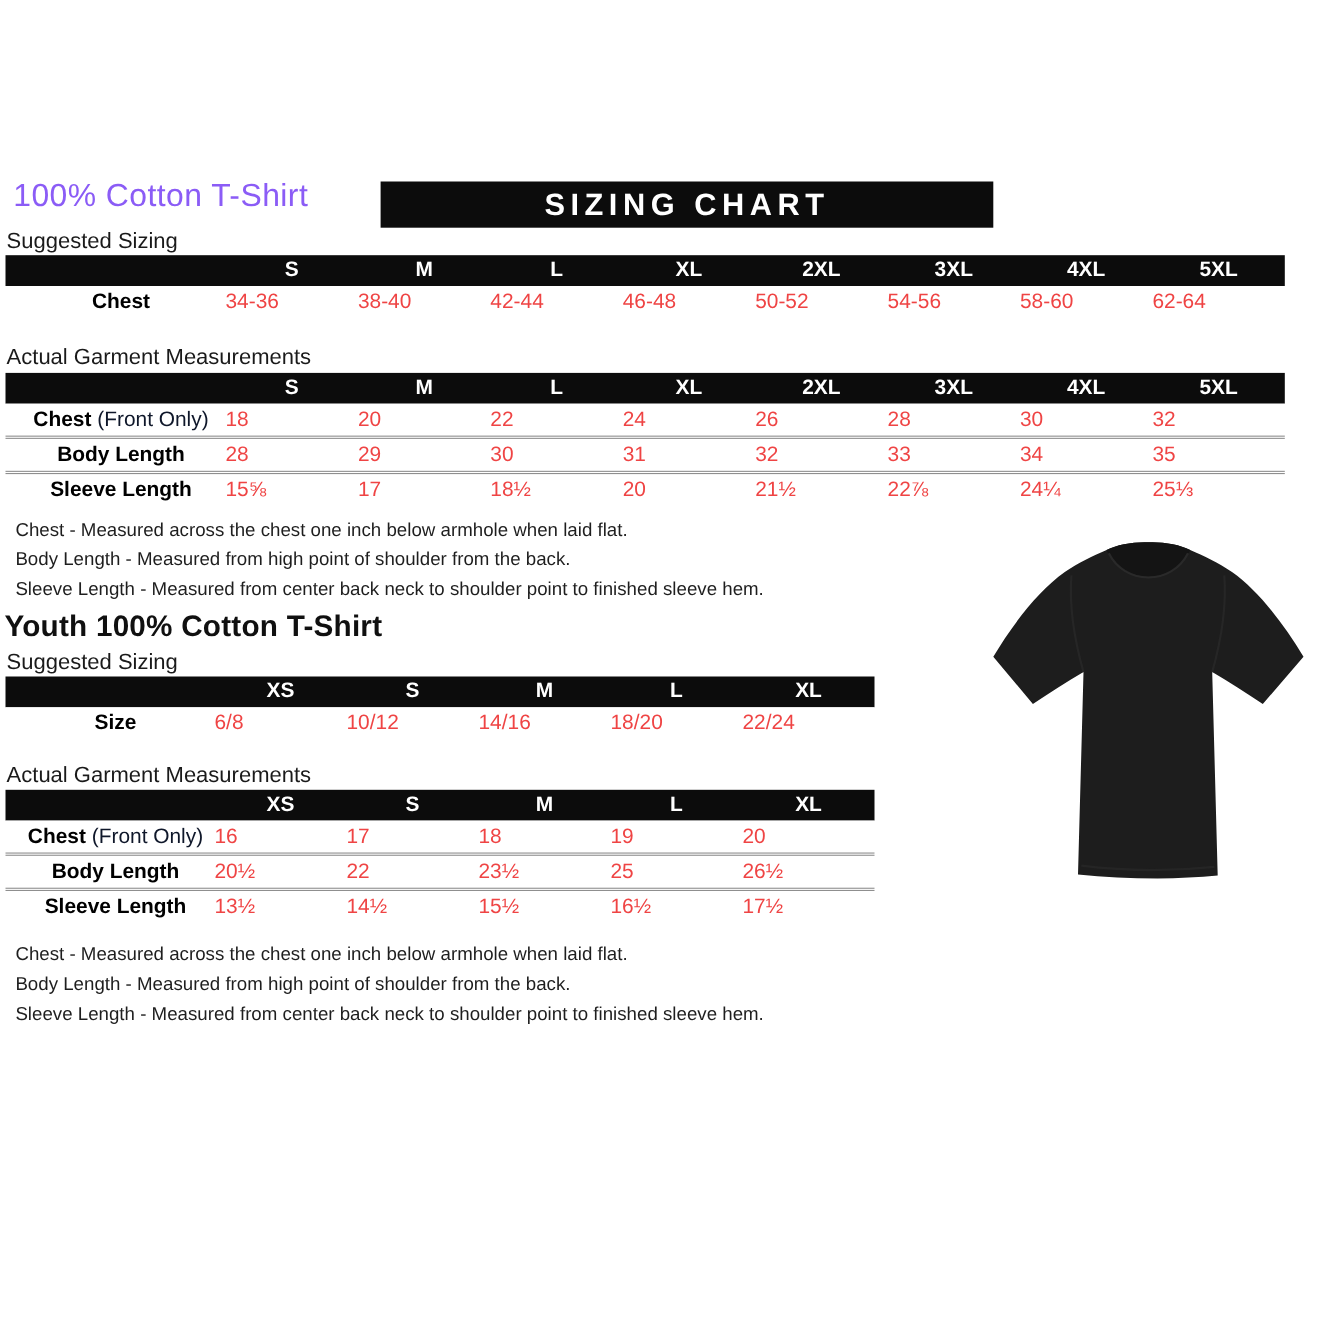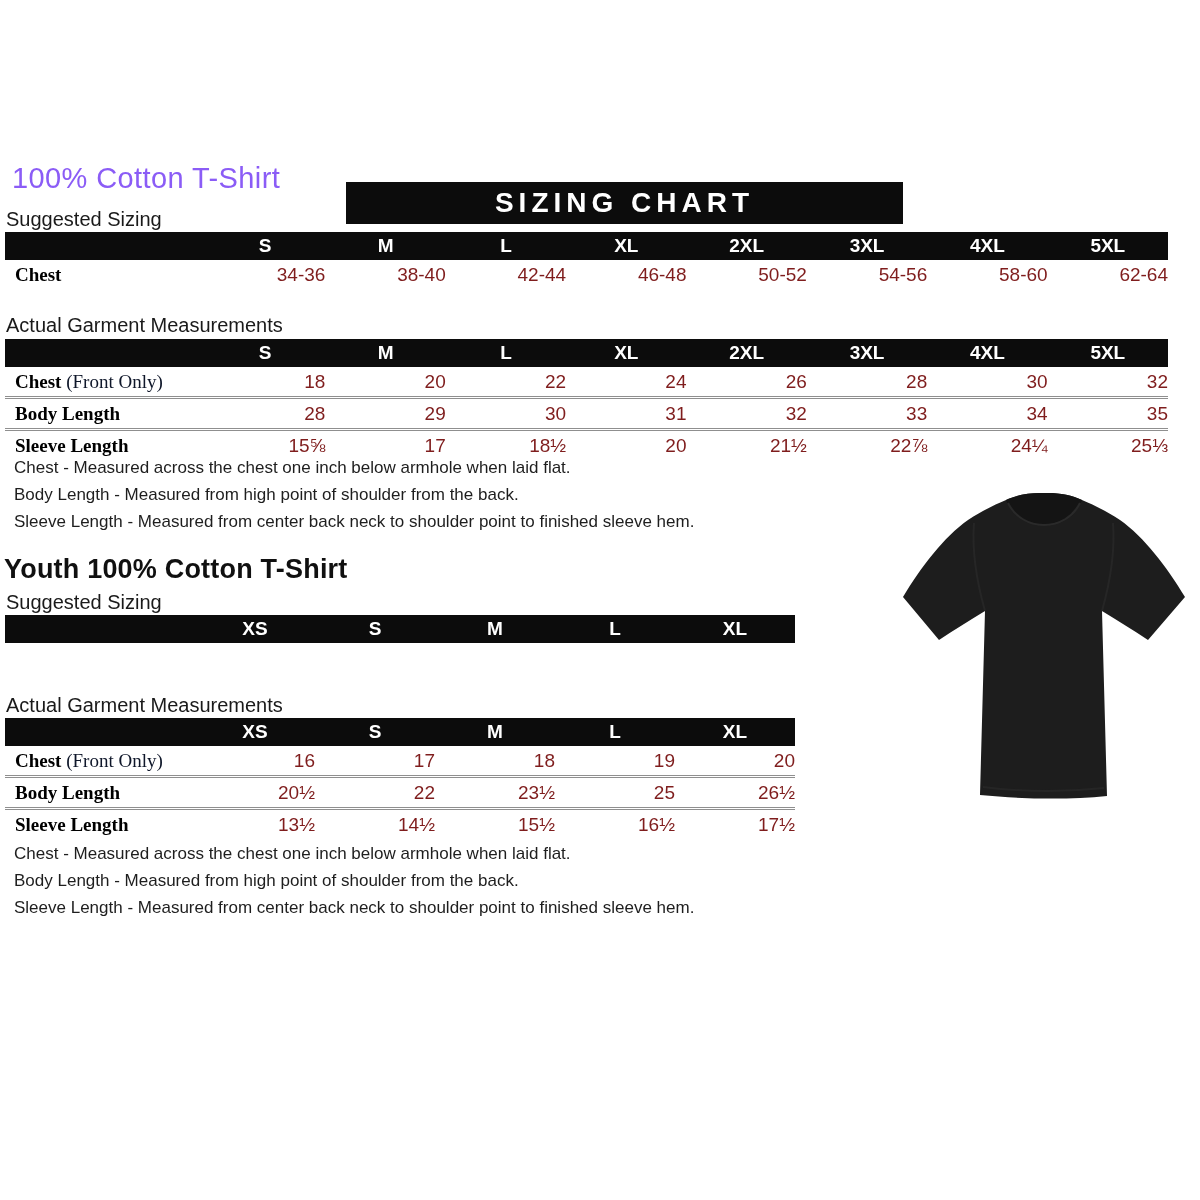--- a/index.html
+++ b/index.html
@@ -7,21 +7,21 @@
     width:1200px;height:1200px;background:#ffffff;
     font-family:"Liberation Sans", sans-serif;
     position:relative;overflow:hidden;color:#111;
   }
   .abs{position:absolute;}
   .page-title{
     left:12px;top:162px;font-size:29px;font-weight:500;
     letter-spacing:0.4px;color:#8b5cf6;white-space:nowrap;
   }
   .banner{
-    left:346px;top:182px;width:557px;height:42px;background:#0c0c0c;
+    left:346px;top:165px;width:557px;height:42px;background:#0c0c0c;
     display:flex;align-items:center;justify-content:center;
   }
   .banner span{
     color:#ffffff;font-size:28px;font-weight:bold;letter-spacing:5px;white-space:nowrap;
   }
   .seclabel{font-size:20px;color:#1a1a1a;white-space:nowrap;}
   .lab-adult-suggested{left:6px;top:208px;}
   .lab-adult-garment{left:6px;top:314px;}
   .lab-youth-suggested{left:6px;top:591px;}
   .lab-youth-garment{left:6px;top:694px;}
@@ -31,26 +31,26 @@
   .tbl-adult-garment{left:5px;top:339px;width:1163px;}
   .tbl-youth-suggested{left:5px;top:615px;width:790px;}
   .tbl-youth-garment{left:5px;top:718px;width:790px;}
 
   .t-head{display:grid;background:#0c0c0c;height:28px;align-items:center;}
   .cols-8 .t-head,.cols-8 .t-row{grid-template-columns:200px repeat(8,1fr);}
   .cols-5 .t-head,.cols-5 .t-row{grid-template-columns:190px repeat(5,1fr);}
   .t-hcell{color:#fff;font-weight:bold;font-size:19px;text-align:center;line-height:28px;}
   .t-row{display:grid;align-items:center;height:29px;background:#fff;}
   .t-row.sep{border-top:3px double #8f8f8f;}
-  .t-cell{font-size:19px;color:#7f1d1d;text-align:right;white-space:nowrap;}
-  .t-cell.t-label{text-align:left;padding-left:10px;color:#000;font-family:Liberation Serif, serif;}
+  .t-cell{font-size:19px;color:#ef4444;text-align:left;white-space:nowrap;}
+  .t-cell.t-label{text-align:center;padding-left:10px;color:#000;}
   .t-label b{font-weight:bold;}
   .t-label span{font-weight:normal;color:#0f172a;}
 
-  .notes{font-size:17px;color:#1e1e1e;line-height:27px;white-space:nowrap;}
+  .notes{font-size:17px;color:#1e1e1e;line-height:27px;white-space:nowrap;margin-top:14px;}
   .notes-top{left:14px;top:454px;}
   .notes-bottom{left:14px;top:840px;}
 
   .youth-title{
     left:4px;top:554px;font-size:27px;font-weight:bold;
     letter-spacing:0.2px;color:#101010;white-space:nowrap;
   }
   .shirt-wrap{left:888px;top:476px;width:312px;height:336px;}
 </style>
 </head>
@@ -146,20 +146,28 @@
 
 <div class="abs seclabel lab-youth-suggested">Suggested Sizing</div>
 <div class="abs size-table tbl-youth-suggested cols-5">
     <div class="t-head">
       <div class="t-hcell t-label"></div>
       <div class="t-hcell">XS</div>
       <div class="t-hcell">S</div>
       <div class="t-hcell">M</div>
       <div class="t-hcell">L</div>
       <div class="t-hcell">XL</div>
+    </div>
+    <div class="t-row">
+      <div class="t-cell t-label"><b>Size</b></div>
+      <div class="t-cell">6/8</div>
+      <div class="t-cell">10/12</div>
+      <div class="t-cell">14/16</div>
+      <div class="t-cell">18/20</div>
+      <div class="t-cell">22/24</div>
     </div>
   </div>
 
 <div class="abs seclabel lab-youth-garment">Actual Garment Measurements</div>
 <div class="abs size-table tbl-youth-garment cols-5">
     <div class="t-head">
       <div class="t-hcell t-label"></div>
       <div class="t-hcell">XS</div>
       <div class="t-hcell">S</div>
       <div class="t-hcell">M</div>

